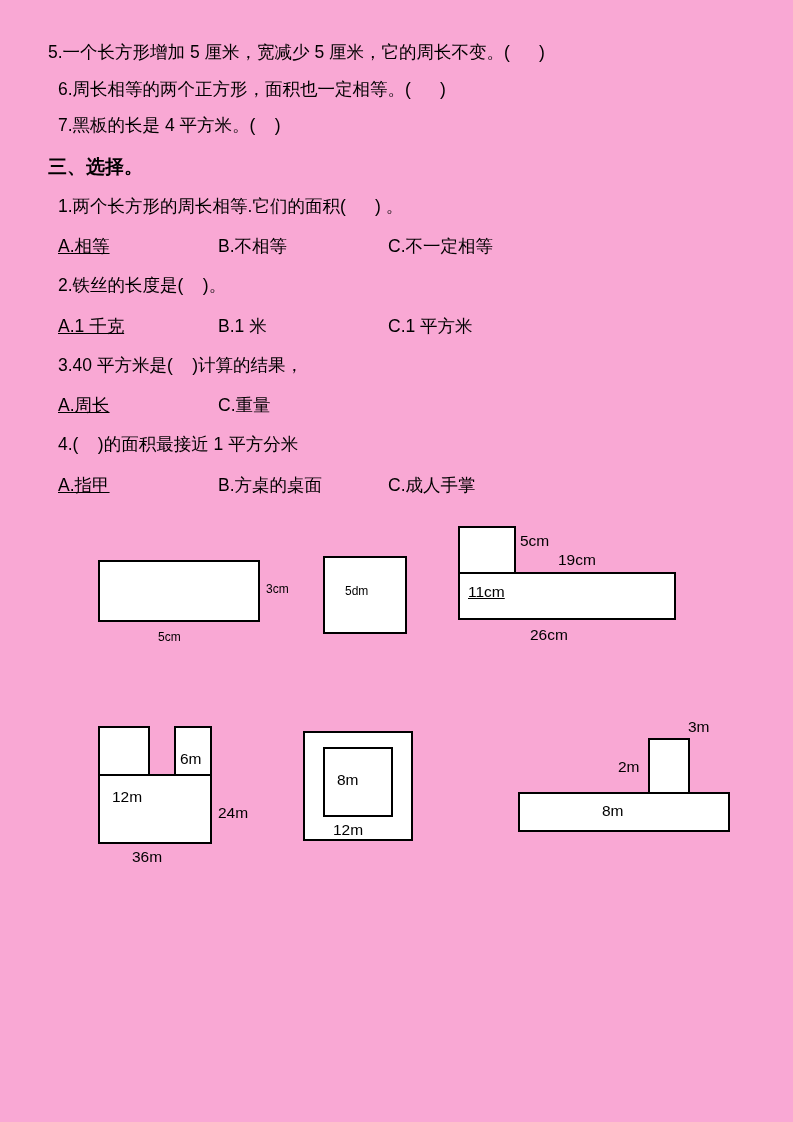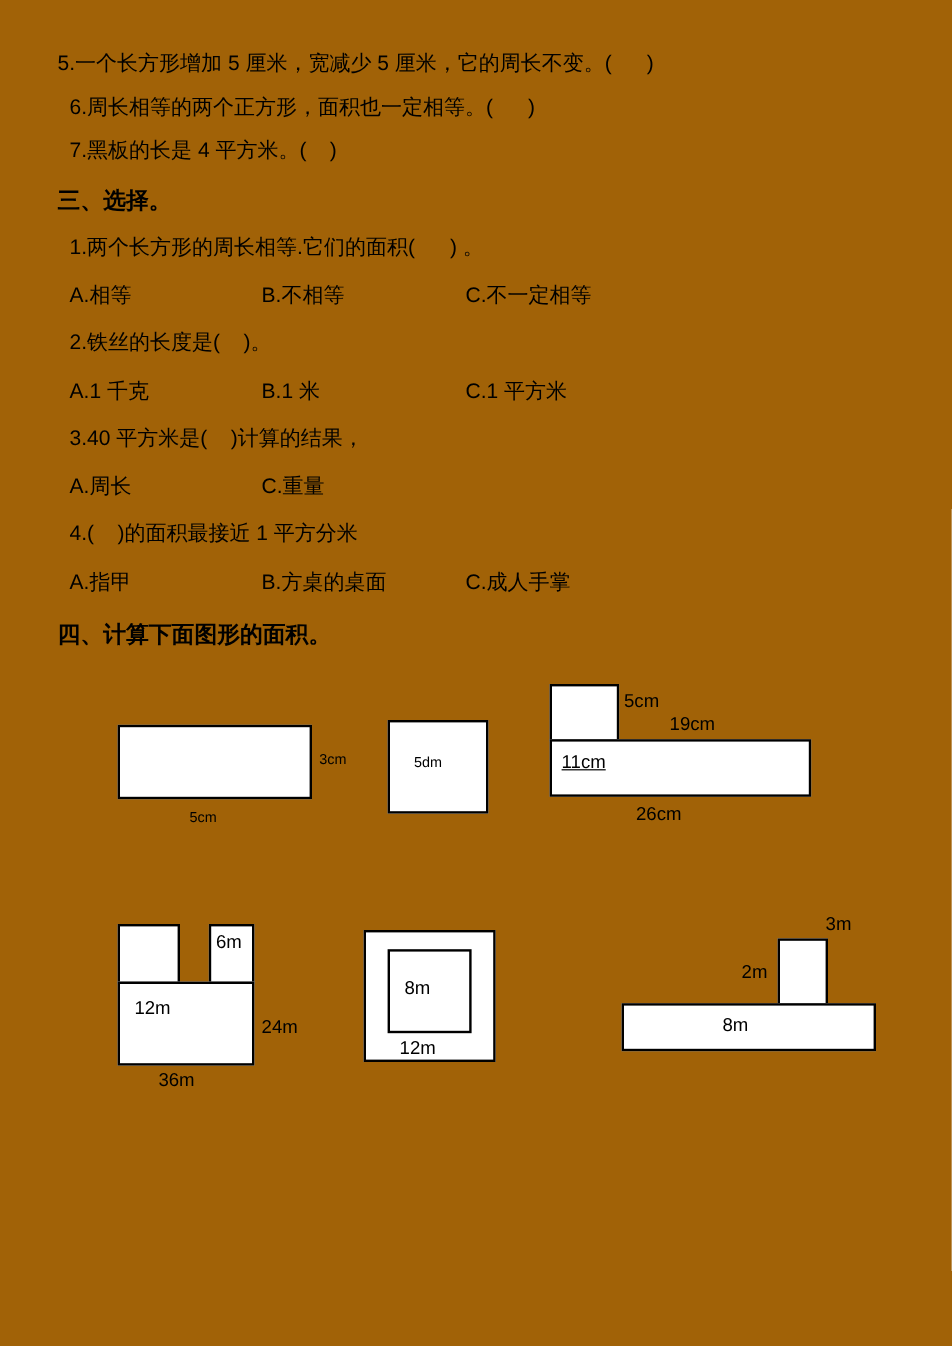--- a/index.html
+++ b/index.html
@@ -13,21 +13,21 @@
     font-family: "Liberation Sans", sans-serif;
     color: #000000;
     position: relative;
     overflow: hidden;
   }
   .page {
     position: absolute;
     left: 0; top: 0;
     width: 793px;
     height: 1122px;
-    background: #a16207;
+    background: #f9a8d4;
   }
   .content {
     position: absolute;
     left: 48px;
     top: 44px;
     width: 700px;
   }
   .q-line {
     font-size: 17.5px;
     line-height: 1.0;
@@ -42,21 +42,21 @@
     font-weight: bold;
     margin: 0 0 18px 0;
     white-space: pre;
   }
   .choices {
     font-size: 17.5px;
     margin: 0 0 19px 0;
     padding-left: 10px;
     display: flex;
   }
-  .choices span.c1 { width: 160px; }
+  .choices span.c1 { width: 160px; text-decoration: underline; }
   .choices span.c2 { width: 170px; }
   .choices span.c3 { }
 
   
   .figures {
     position: relative;
     margin-top: 14px;
     height: 400px;
   }
   .fig {
@@ -108,21 +108,20 @@
       <span class="c3">C.重量</span>
     </div>
 
     <div class="q-line indent">4.(    )的面积最接近 1 平方分米</div>
     <div class="choices">
       <span class="c1">A.指甲</span>
       <span class="c2">B.方桌的桌面</span>
       <span class="c3">C.成人手掌</span>
     </div>
 
-    <div class="section-head">四、计算下面图形的面积。</div>
 
     <div class="figures">
 
       <div class="fig" style="left:50px; top:44px; width:190px; height:110px;">
         <div class="box" style="left:0; top:0; width:162px; height:62px;"></div>
         <div class="lbl big" style="left:168px; top:22px;">3cm</div>
         <div class="lbl big" style="left:60px; top:70px;">5cm</div>
       </div>
 
       <div class="fig" style="left:275px; top:40px; width:130px; height:110px;">
@@ -136,21 +135,21 @@
         <div class="lbl" style="left:62px; top:6px;">5cm</div>
         <div class="lbl" style="left:100px; top:25px;">19cm</div>
         <div class="lbl" style="left:10px; top:57px;text-decoration:underline;">11cm</div>
         <div class="lbl" style="left:72px; top:100px;">26cm</div>
       </div>
 
       <div class="fig" style="left:50px; top:210px; width:250px; height:160px;">
         <div class="box" style="left:0; top:0; width:52px; height:50px;"></div>
         <div class="box" style="left:76px; top:0; width:38px; height:50px;"></div>
         <div class="box" style="left:0; top:48px; width:114px; height:70px;"></div>
-        <div class="lbl" style="left:82px; top:7px;">6m</div>
+        <div class="lbl" style="left:82px; top:24px;">6m</div>
         <div class="lbl" style="left:14px; top:62px;">12m</div>
         <div class="lbl" style="left:120px; top:78px;">24m</div>
         <div class="lbl" style="left:34px; top:122px;">36m</div>
       </div>
 
       <div class="fig" style="left:255px; top:215px; width:200px; height:160px;">
         <div class="box" style="left:0; top:0; width:110px; height:110px;"></div>
         <div class="box" style="left:20px; top:16px; width:70px; height:70px;"></div>
         <div class="lbl" style="left:34px; top:40px;">8m</div>
         <div class="lbl" style="left:30px; top:90px;">12m</div>

